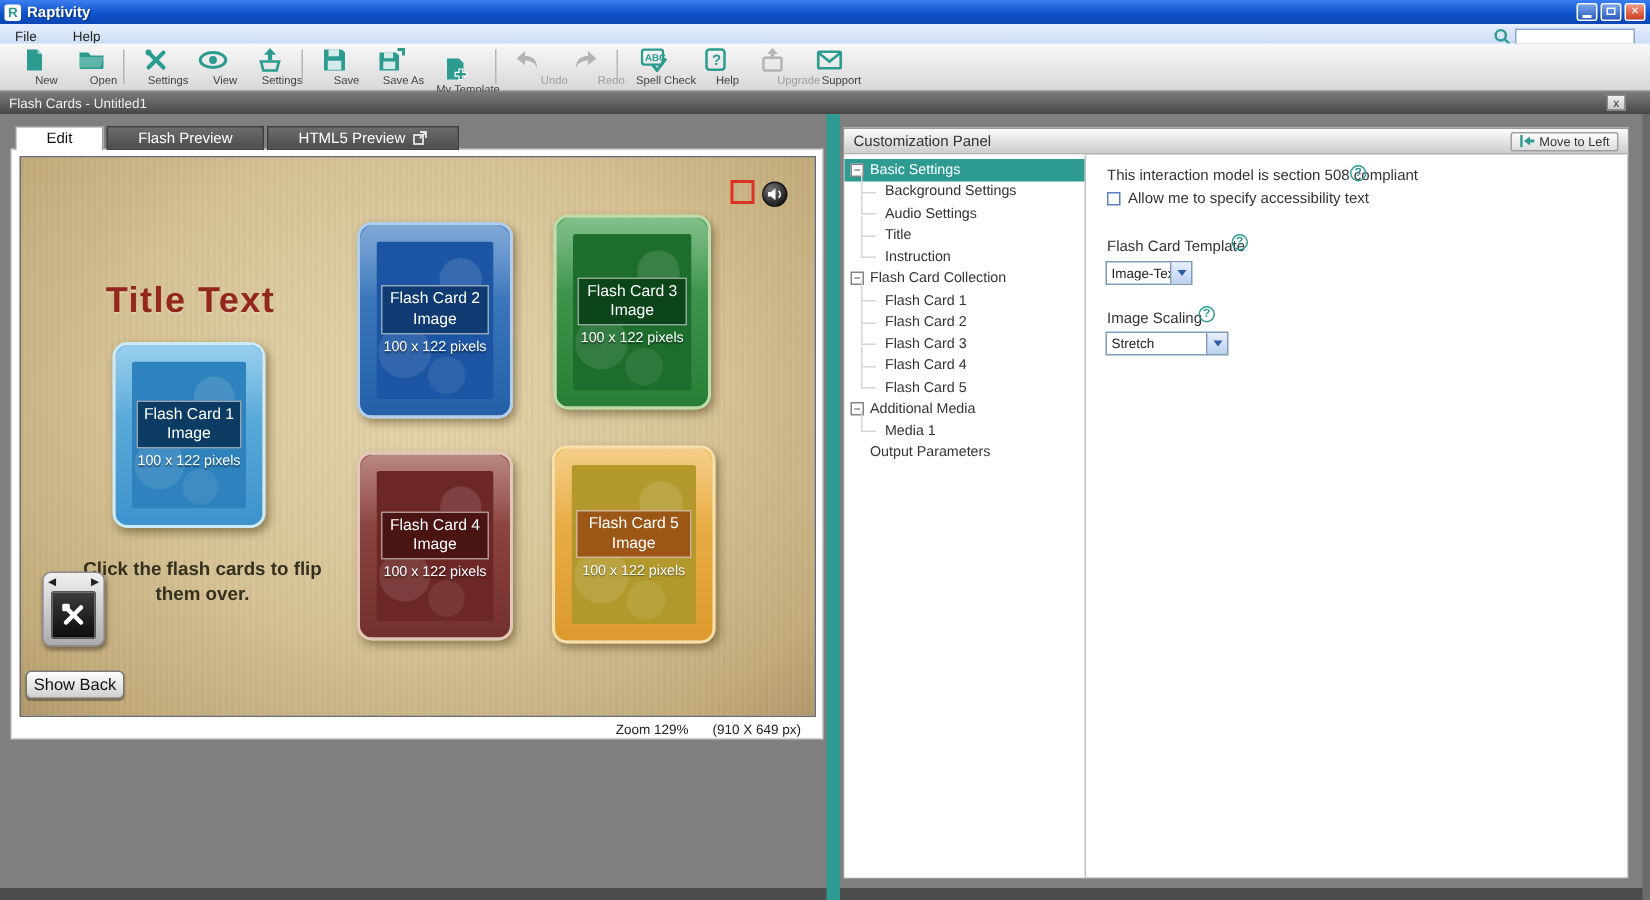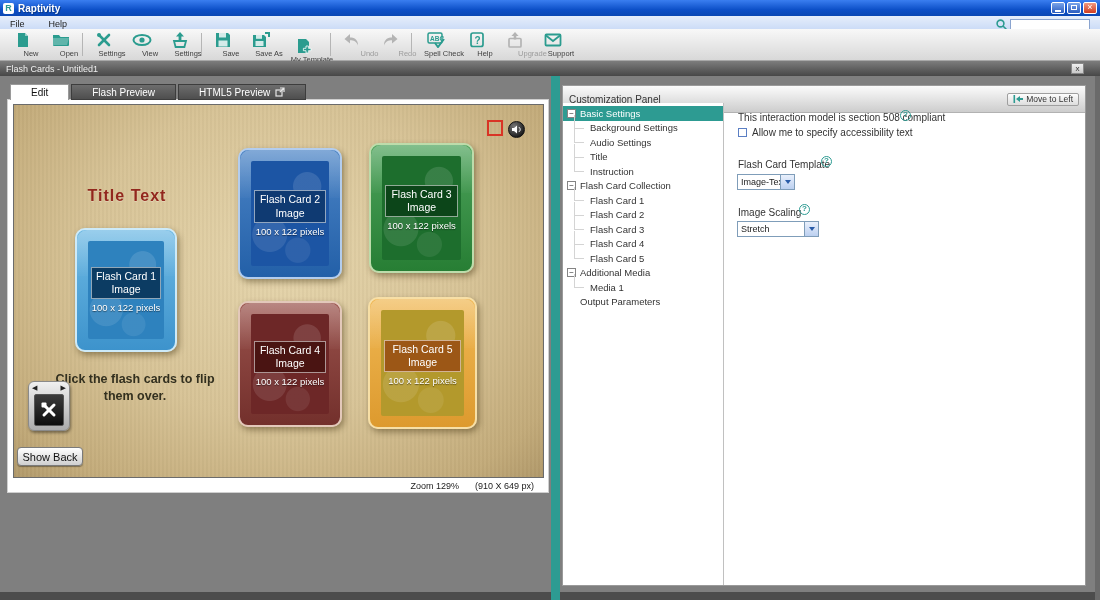--- a/index.html
+++ b/index.html
@@ -55,21 +55,21 @@
 
   
   .editor { position:absolute; left:8px; top:100px; width:540px; height:392px; background:#fff;
     box-shadow:0 0 0 1px #cfcfcf; z-index:2; }
   .canvas { position:absolute; left:5px; top:4px; width:531px; height:374px; border:1px solid #6b6b6b;
     background:
       repeating-linear-gradient(90deg, rgba(0,0,0,0.025) 0 2px, rgba(255,255,255,0.02) 2px 4px),
       radial-gradient(ellipse at 50% 42%, #e5d5ac 0%, #d7c396 52%, #c3ab7a 86%, #b1996a 100%);
     overflow:hidden; }
   .c-title { position:absolute; left:28px; top:82px; width:170px; text-align:center;
-    font-size:16px; font-weight:bold; letter-spacing:1px; color:#92271d; text-shadow:0 1px 0 rgba(255,255,255,0.25); }
+    font-size:24px; font-weight:bold; letter-spacing:1px; color:#92271d; text-shadow:0 1px 0 rgba(255,255,255,0.25); }
 
   .fcard { position:absolute; border-radius:10px; padding:11px; box-shadow:2px 3px 6px rgba(60,45,10,0.45); }
   .fcard .inner { position:relative; width:100%; height:100%; border-radius:2px;
     display:flex; flex-direction:column; align-items:center; justify-content:center; overflow:hidden; }
   .fcard .gloss { position:absolute; left:0; top:0; right:0; height:38%;
     background:linear-gradient(rgba(255,255,255,0.30),rgba(255,255,255,0.02)); border-radius:10px 10px 0 0; pointer-events:none; }
   .fcard .band { width:92%; text-align:center; color:#fff; font-size:10.5px; line-height:1.25;
     padding:2px 0; border:1px solid rgba(255,255,255,0.55); }
   .fcard .size { margin-top:3px; color:#fff; font-size:9.5px; text-shadow:0 1px 1px rgba(0,0,0,0.5); }
   .swirl { background-image:
@@ -107,21 +107,21 @@
     border-radius:4px; background:linear-gradient(#ffffff,#cfcfcf); font-size:11px; color:#111;
     display:flex; align-items:center; justify-content:center; box-shadow:0 1px 1px rgba(0,0,0,0.35); }
 
   .zoomline { position:absolute; right:14px; top:381px; font-size:9px; color:#222; display:flex; gap:16px; }
 
   
   .divider { position:absolute; left:551px; top:76px; width:9px; height:524px; background:#2D9B92; z-index:4; }
 
   
   .cpanel { position:absolute; left:562px; top:85px; width:524px; height:501px; background:#fff; border:1px solid #9a9a9a; }
-  .cpanel-header { position:absolute; left:0; top:0; right:0; height:27px;
+  .cpanel-header { position:absolute; left:0; top:0; right:0; height:17px;
     background:linear-gradient(#fbfbfb,#cdcdcd); border-bottom:1px solid #b2b2b2;
     display:flex; align-items:center; padding:0 6px; font-size:10px; color:#333; }
   .move-left { margin-left:auto; height:13px; border:1px solid #9f9f9f; border-radius:2px;
     background:linear-gradient(#fdfdfd,#dddddd); font-size:8.5px; color:#333;
     display:flex; align-items:center; gap:3px; padding:0 5px; }
 
   .tree { position:absolute; left:0; top:17px; bottom:0; width:161px; border-right:1px solid #c0c0c0;
     padding-top:3px; font-size:9.5px; color:#333; background:#fff; }
   .titem { height:14.5px; display:flex; align-items:center; position:relative; cursor:default; }
   .titem .expander { width:9px; height:9px; min-width:9px; border:1px solid #848484; background:#fff;

